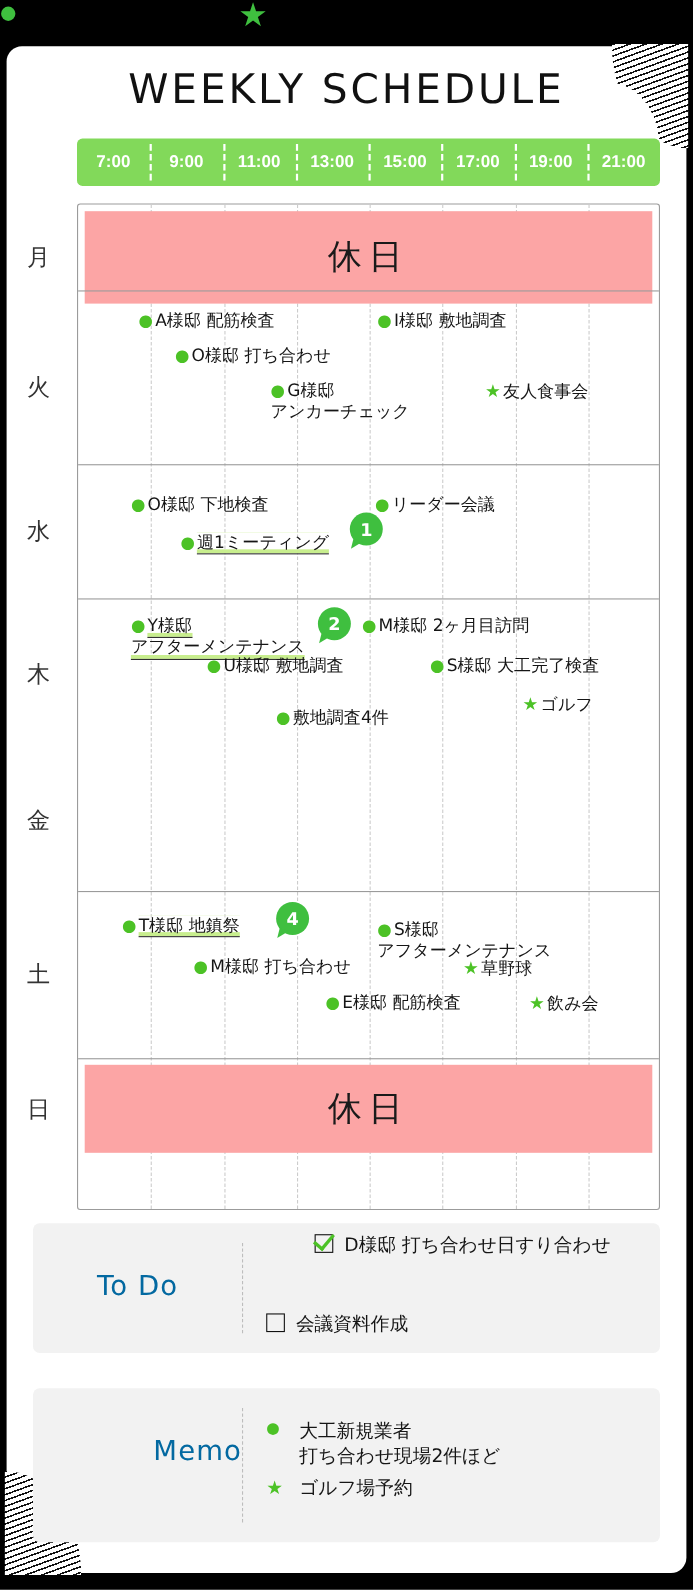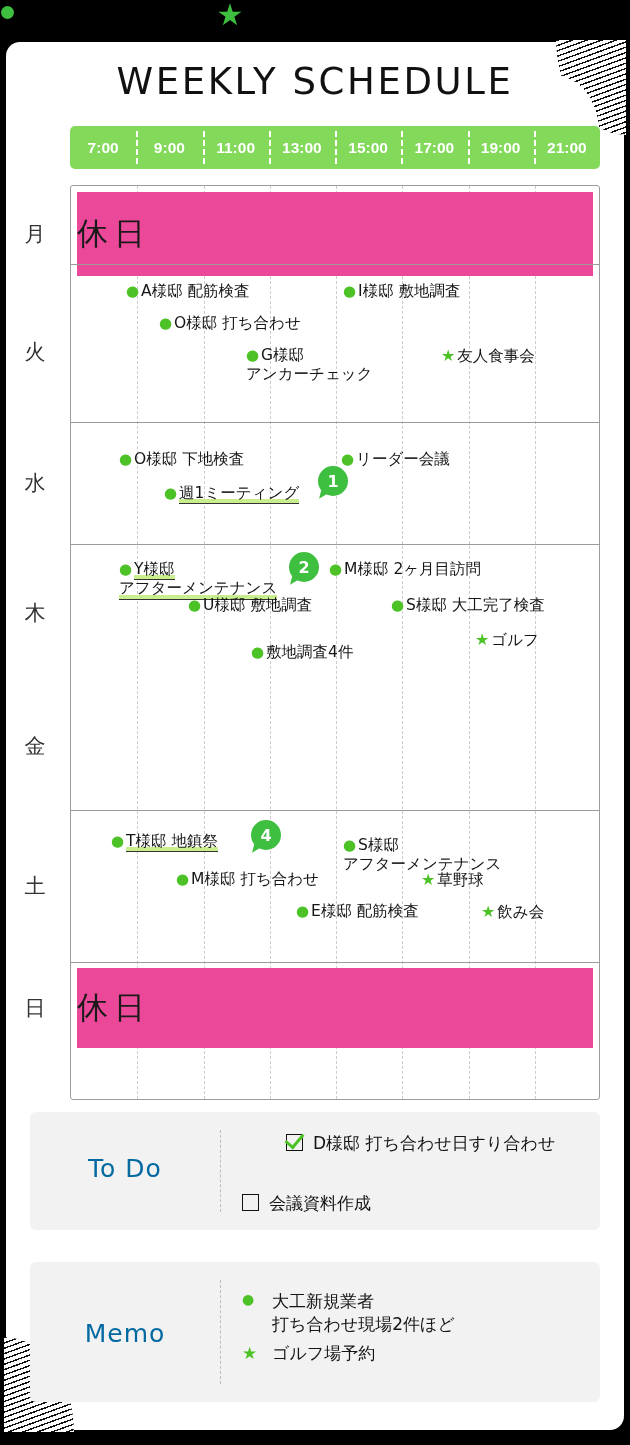--- a/index.html
+++ b/index.html
@@ -178,23 +178,24 @@
     border-top: 1.5px solid #9b9b9b;
   }
 
   
   .rest-band {
     position: absolute;
     left: 6px;
     right: 6px;
     top: 6px;
     bottom: 6px;
-    background: #ec4899;
+    background: #fca5a5;
     display: flex;
     align-items: center;
+    justify-content: center;
   }
   .rest-text {
     font-size: 31px;
     letter-spacing: 6px;
     color: #1a1a1a;
     font-family: "DejaVu Sans", sans-serif;
   }
 
   
   .ev {
@@ -411,25 +412,25 @@
       <div class="rest-band">
         <div class="rest-text">休日</div>
       </div>
     </div>
   </div>
 
 <div class="panel" id="todo-panel" style="top:1112px; height:118px;">
   <div class="panel-label" style="top:42px;">To Do</div>
   <div class="panel-divider"></div>
   <div class="panel-body" id="todo-body">
-      <div class="todo-item" style="top: 20px; padding-left: 44px;"><span class="cbox checked"></span><span>D様邸 打ち合わせ日すり合わせ</span></div>
+      <div class="todo-item" style="top: 8px; padding-left: 44px;"><span class="cbox checked"></span><span>D様邸 打ち合わせ日すり合わせ</span></div>
       <div class="todo-item" style="top: 80px;"><span class="cbox"></span><span>会議資料作成</span></div>
     </div>
 </div>
 
 <div class="panel" id="memo-panel" style="top:1262px; height:140px;">
-  <div class="panel-label" style="top:57px;">Memo</div>
+  <div class="panel-label" style="top:42px;text-align:right;">Memo</div>
   <div class="panel-divider"></div>
   <div class="panel-body" id="memo-body">
       <div class="memo-item" style="top: 28px;"><span class="memo-mark dot">●</span><span class="memo-text"><div>大工新規業者</div><div>打ち合わせ現場2件ほど</div></span></div>
       <div class="memo-item" style="top: 80px;"><span class="memo-mark star">★</span><span class="memo-text"><div>ゴルフ場予約</div></span></div>
     </div>
 </div>
 
 </body></html>

